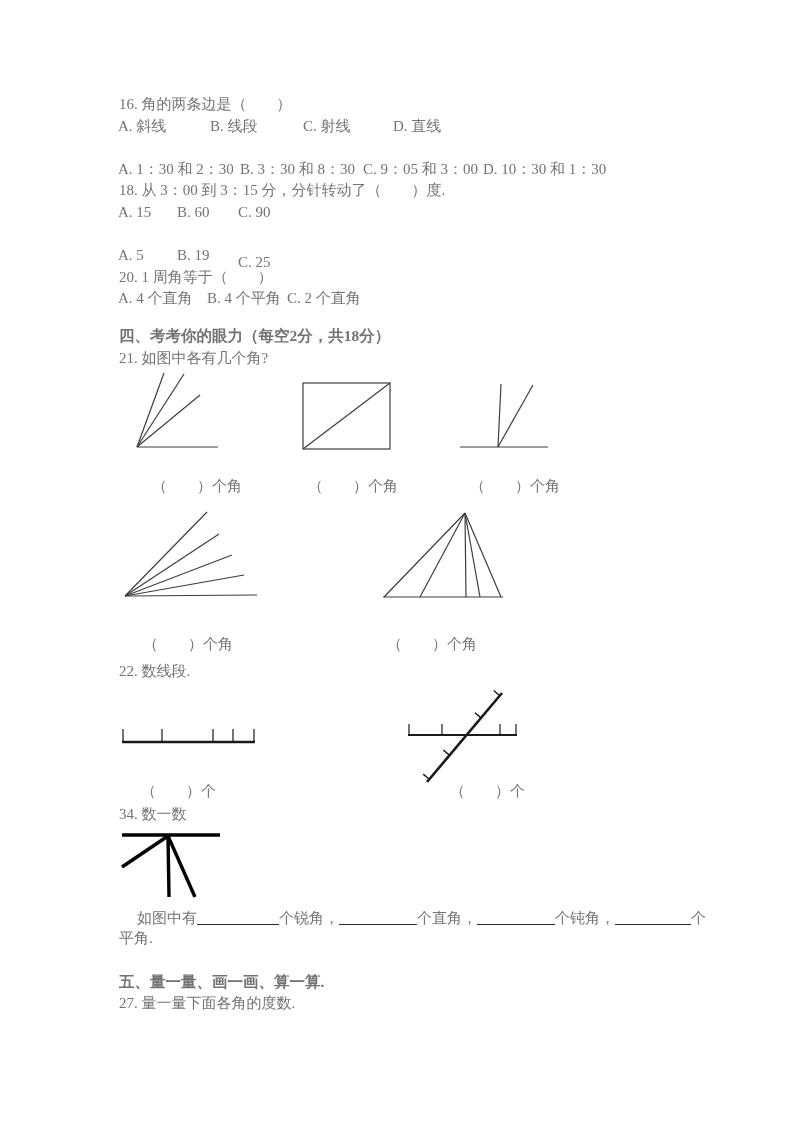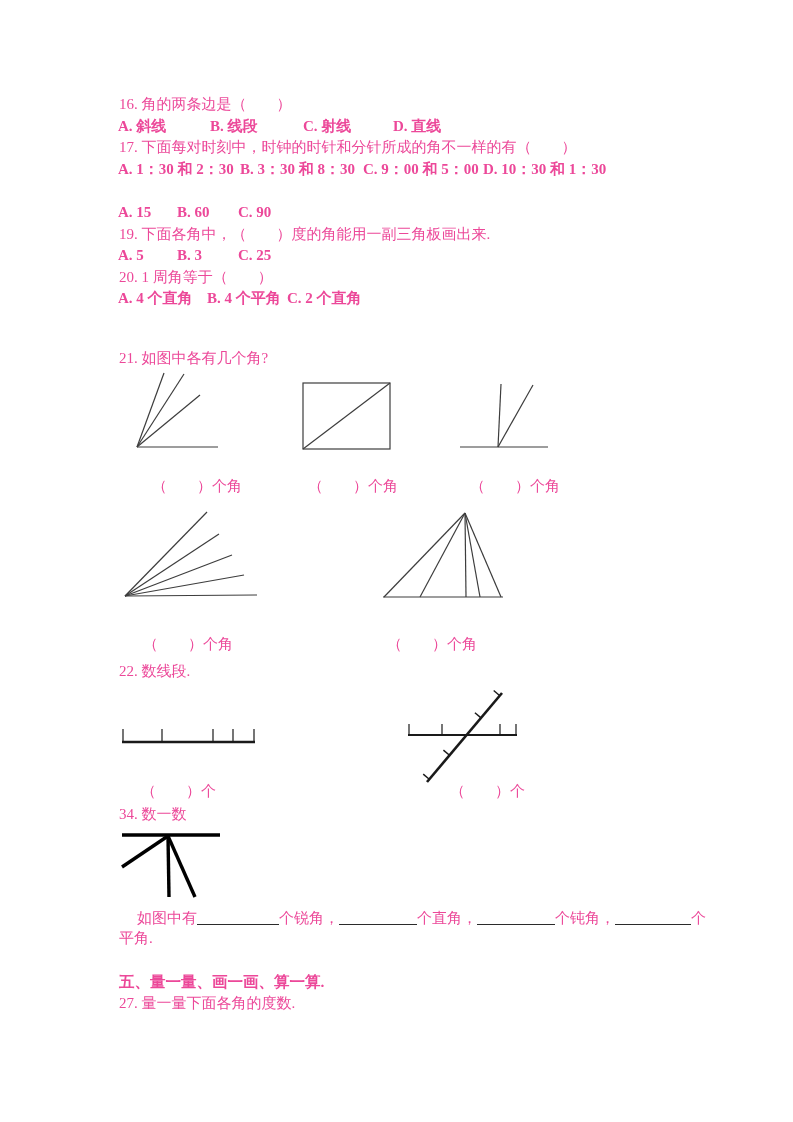--- a/index.html
+++ b/index.html
@@ -3,30 +3,30 @@
 <meta charset="utf-8">
 <style>
   html,body{margin:0;padding:0;background:#e8e8e8;}
   .page{
     position:relative;
     width:793px;height:1122px;
     margin:0 auto;
     background:#ffffff;
     font-family:"Liberation Serif","DejaVu Serif",serif;
     font-size:15px;
-    color:#ec4899;
+    color:#737373;
     overflow:hidden;
   }
   .line{
     position:absolute;
     left:119px;
     white-space:pre;
     line-height:17px;
   }
-  .opt{position:absolute;white-space:pre;line-height:17px;font-weight:bold;}
+  .opt{position:absolute;white-space:pre;line-height:17px;}
   .bold{font-weight:bold;font-size:15.5px;}
   .fig{position:absolute;}
   .anslabel{position:absolute;white-space:pre;line-height:17px;text-align:right;}
   .fill-row{position:absolute;left:137px;top:910px;white-space:pre;line-height:17px;}
   .blank{
     display:inline-block;
     border-bottom:1px solid #2b2b2b;
     height:14px;
     vertical-align:-2px;
   }
@@ -36,40 +36,40 @@
 <body>
 
 <div class="page">
 
   <div class="line" style="top:96px">16. 角的两条边是（　　）</div>
   <span class="opt" style="left:118px;top:118px">A. 斜线</span>
   <span class="opt" style="left:210px;top:118px">B. 线段</span>
   <span class="opt" style="left:303px;top:118px">C. 射线</span>
   <span class="opt" style="left:393px;top:118px">D. 直线</span>
 
-  <div class="line" style="top:139px">17. 下面每对时刻中，时钟的时针和分针所成的角不一样的有（　　）</div>
   <span class="opt" style="left:118px;top:161px">A. 1：30 和 2：30</span>
   <span class="opt" style="left:240px;top:161px">B. 3：30 和 8：30</span>
-  <span class="opt" style="left:363px;top:161px">C. 9：00 和 5：00</span>
+  <span class="opt" style="left:363px;top:161px">C. 9：05 和 3：00</span>
   <span class="opt" style="left:483px;top:161px">D. 10：30 和 1：30</span>
 
+  <div class="line" style="top:182px">18. 从 3：00 到 3：15 分，分针转动了（　　）度.</div>
   <span class="opt" style="left:118px;top:204px">A. 15</span>
   <span class="opt" style="left:177px;top:204px">B. 60</span>
   <span class="opt" style="left:238px;top:204px">C. 90</span>
 
-  <div class="line" style="top:226px">19. 下面各角中，（　　）度的角能用一副三角板画出来.</div>
   <span class="opt" style="left:118px;top:247px">A. 5</span>
-  <span class="opt" style="left:177px;top:247px">B. 3</span>
-  <span class="opt" style="left:238px;top:247px">C. 25</span>
+  <span class="opt" style="left:177px;top:247px">B. 19</span>
+  <span class="opt" style="left:238px;top:254px">C. 25</span>
 
   <div class="line" style="top:269px">20. 1 周角等于（　　）</div>
   <span class="opt" style="left:118px;top:290px">A. 4 个直角</span>
   <span class="opt" style="left:207px;top:290px">B. 4 个平角</span>
   <span class="opt" style="left:287px;top:290px">C. 2 个直角</span>
 
+  <div class="line bold" style="top:327px">四、考考你的眼力（每空2分，共18分）</div>
 
   <div class="line" style="top:350px">21. 如图中各有几个角?</div>
 
   <svg class="fig" style="left:128px;top:368px" width="96" height="84">
     <g stroke="#3d3d3d" stroke-width="1.2" fill="none">
       <line x1="9" y1="79" x2="90" y2="79"></line>
       <line x1="9" y1="79" x2="36" y2="5"></line>
       <line x1="9" y1="79" x2="56" y2="6"></line>
       <line x1="9" y1="79" x2="72" y2="27"></line>
     </g>

